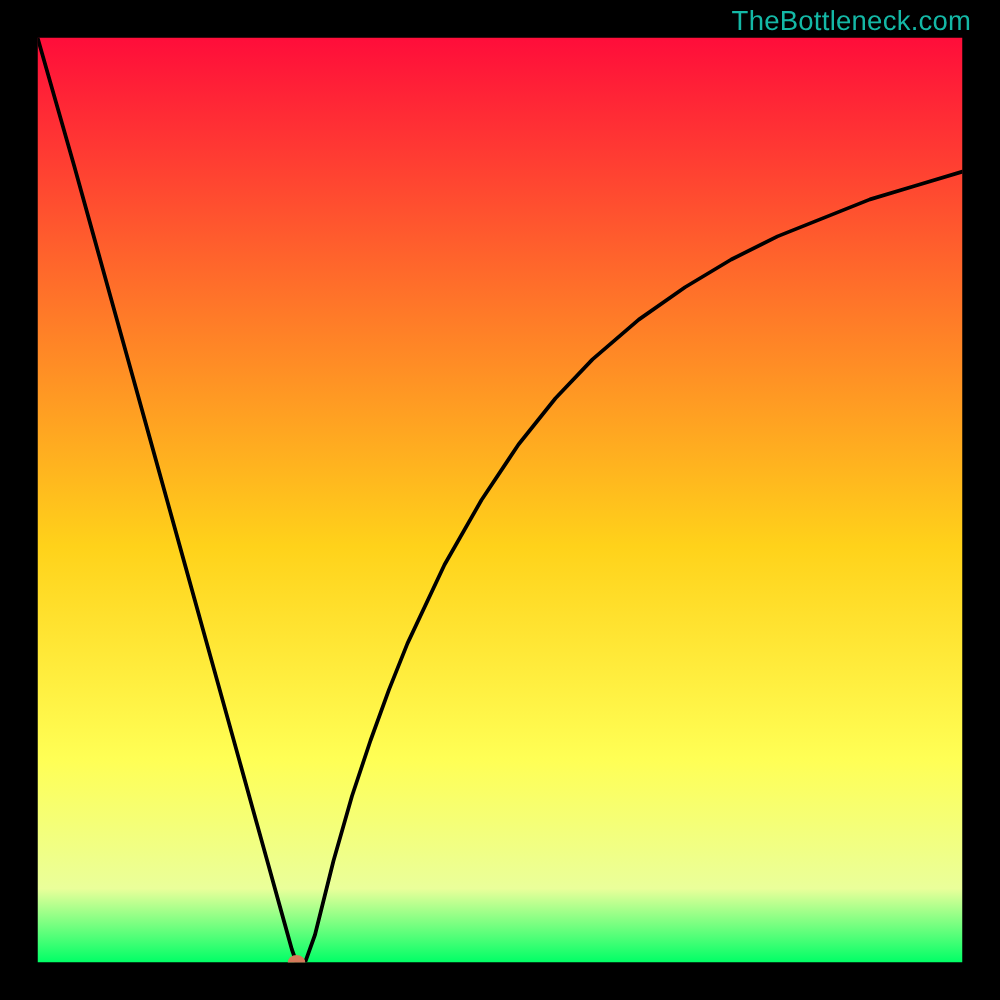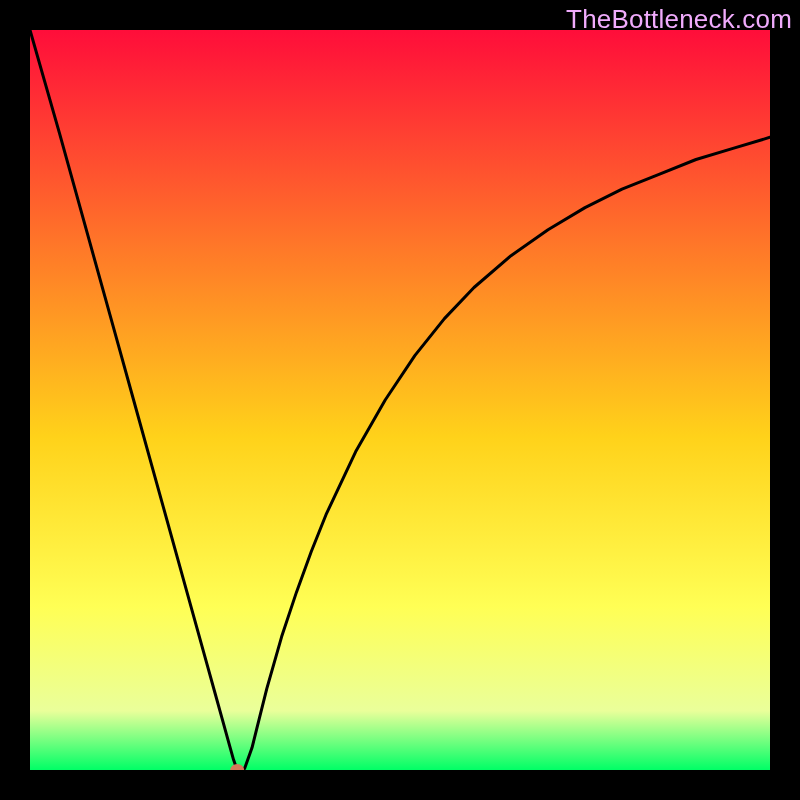--- a/index.html
+++ b/index.html
@@ -20,23 +20,23 @@
   .plot-area {
     position: absolute;
     left: 30px;
     top: 30px;
     width: 740px;
     height: 740px;
   }
   .attribution {
     position: absolute;
     top: 4px;
-    right: 8px;
-    color: #f0abfc;
-    font-size: 26px;
+    right: 23px;
+    color: #14b8a6;
+    font-size: 22px;
     font-weight: 400;
     letter-spacing: 0.2px;
   }
   svg {
     display: block;
   }
 </style>
 </head>
 <body>
 

